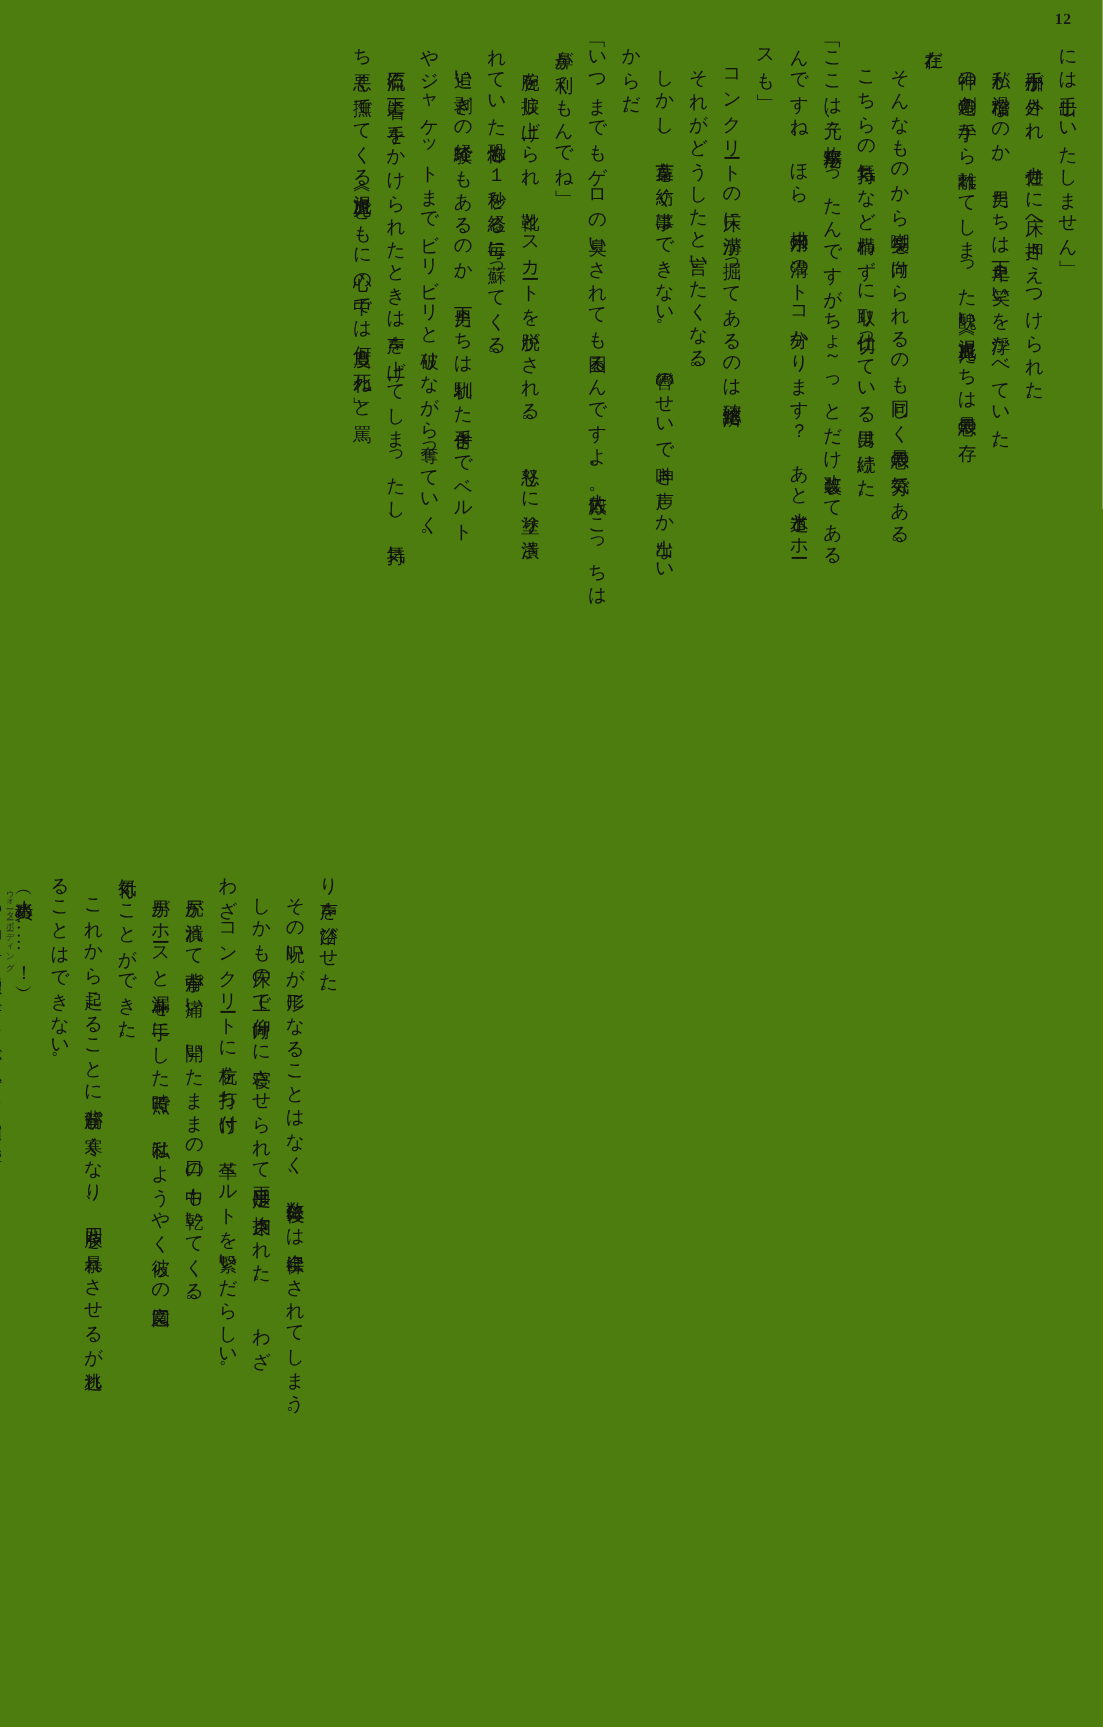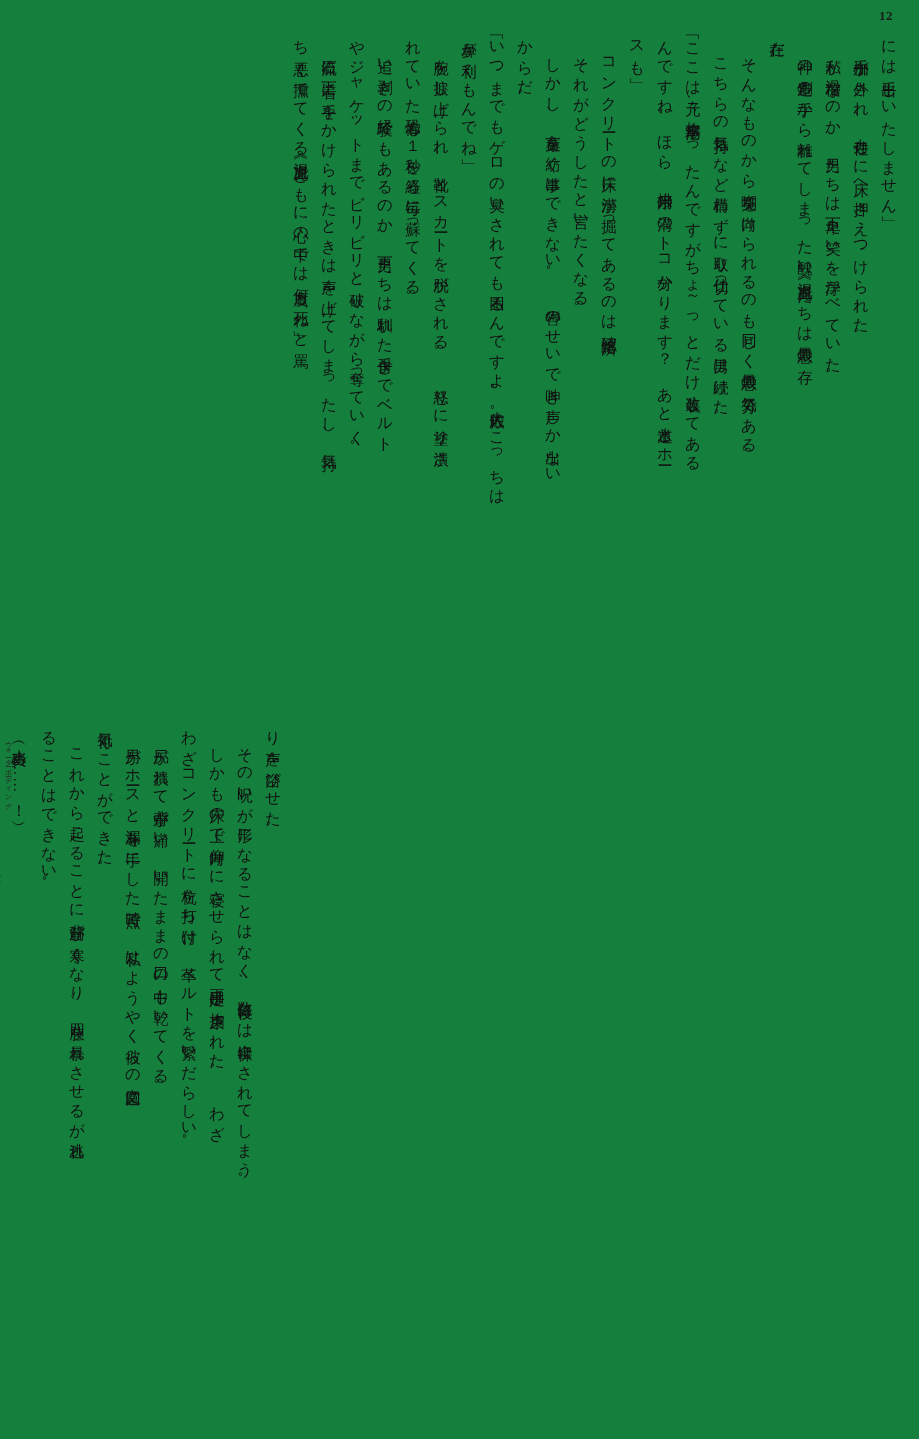--- a/index.html
+++ b/index.html
@@ -8,21 +8,21 @@
     background: #ffffff;
   }
   body {
     font-family: "Liberation Serif", "DejaVu Serif", serif;
     color: #111111;
   }
   .page {
     position: relative;
     width: 919px;
     height: 1439px;
-    background: #15803d;
+    background: #4d7c0f;
     overflow: hidden;
     box-sizing: border-box;
   }
   .page-number {
     position: absolute;
     top: 8px;
     right: 26px;
     font-size: 13px;
     font-weight: bold;
     letter-spacing: 0.5px;

